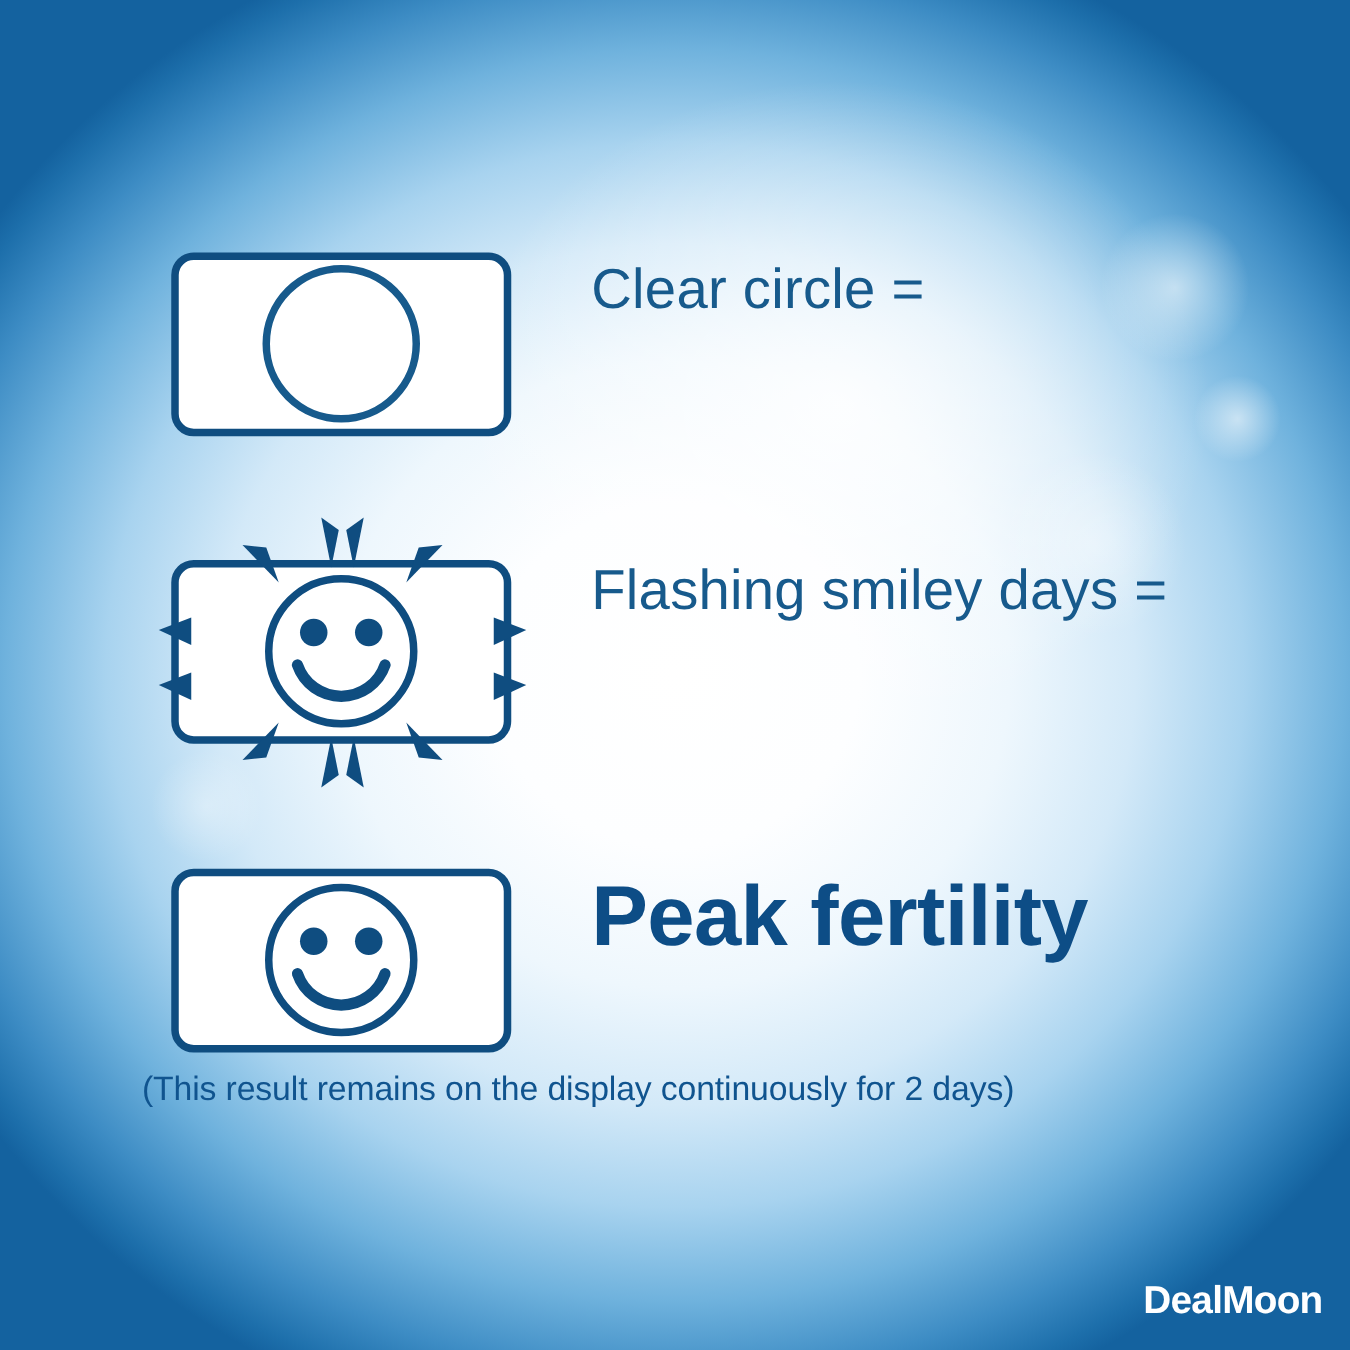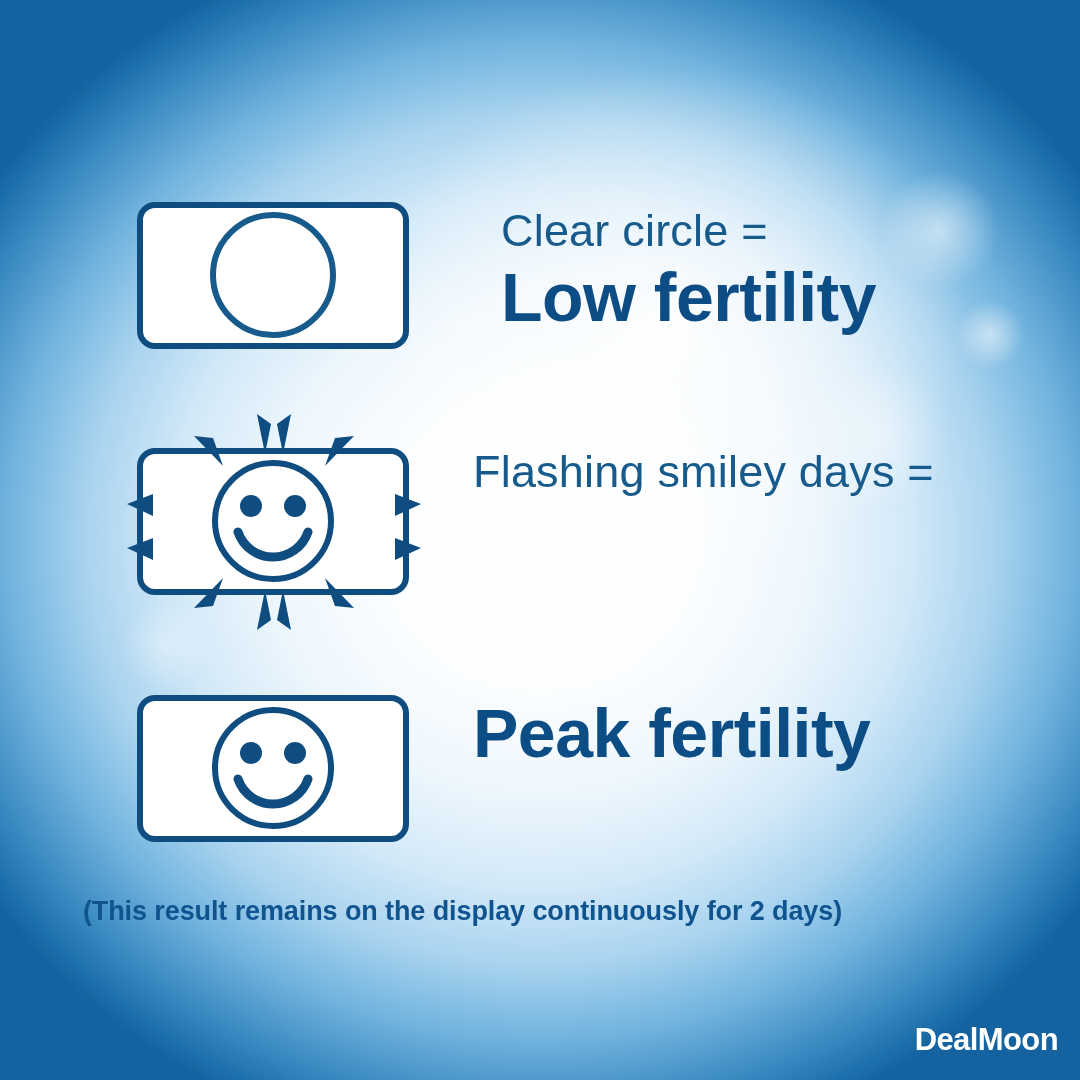--- a/index.html
+++ b/index.html
@@ -96,32 +96,32 @@
   .label .line-bold {
     font-size: 68px;
     font-weight: 700;
     letter-spacing: -0.5px;
     color: #0d4d86;
     line-height: 1.12;
     margin-top: 2px;
     white-space: nowrap;
   }
 
-  .row.r1 .label { top: 2px; margin-left: 28px; }
+  .row.r1 .label { top: 2px; }
   .row.r2 .label { top: -3px; }
   .row.r3 .label { top: -2px; }
 
   .footnote {
     position: absolute;
     left: 0;
-    top: 896px;
+    top: 856px;
     width: 925px;
     text-align: center;
     font-size: 27px;
-    font-weight: 700;
+    font-weight: 400;
     color: #10548f;
     letter-spacing: -0.1px;
   }
 
   .watermark {
     position: absolute;
     right: 22px;
     bottom: 22px;
     font-size: 31px;
     font-weight: 700;
@@ -142,21 +142,20 @@
   <div class="rows">
 
     <div class="row r1">
       <div class="device">
         <svg width="260" height="135" viewBox="0 0 260 135">
           <circle cx="130" cy="67" r="60" fill="none" stroke="#175a8c" stroke-width="6"></circle>
         </svg>
       </div>
       <div class="label">
         <div class="line-top">Clear circle =</div>
-        <div class="line-bold">Low fertility</div>
       </div>
     </div>
 
     <div class="row r2">
       <div class="device">
         <svg width="260" height="135" viewBox="0 0 260 135">
           <circle cx="130" cy="67" r="58" fill="none" stroke="#0f4d80" stroke-width="6"></circle>
           <ellipse cx="108" cy="52" rx="11" ry="11" fill="#0f4d80"></ellipse>
           <ellipse cx="152" cy="52" rx="11" ry="11" fill="#0f4d80"></ellipse>
           <path d="M 95 78 A 37 37 0 0 0 165 78" fill="none" stroke="#0f4d80" stroke-width="9" stroke-linecap="round"></path>

